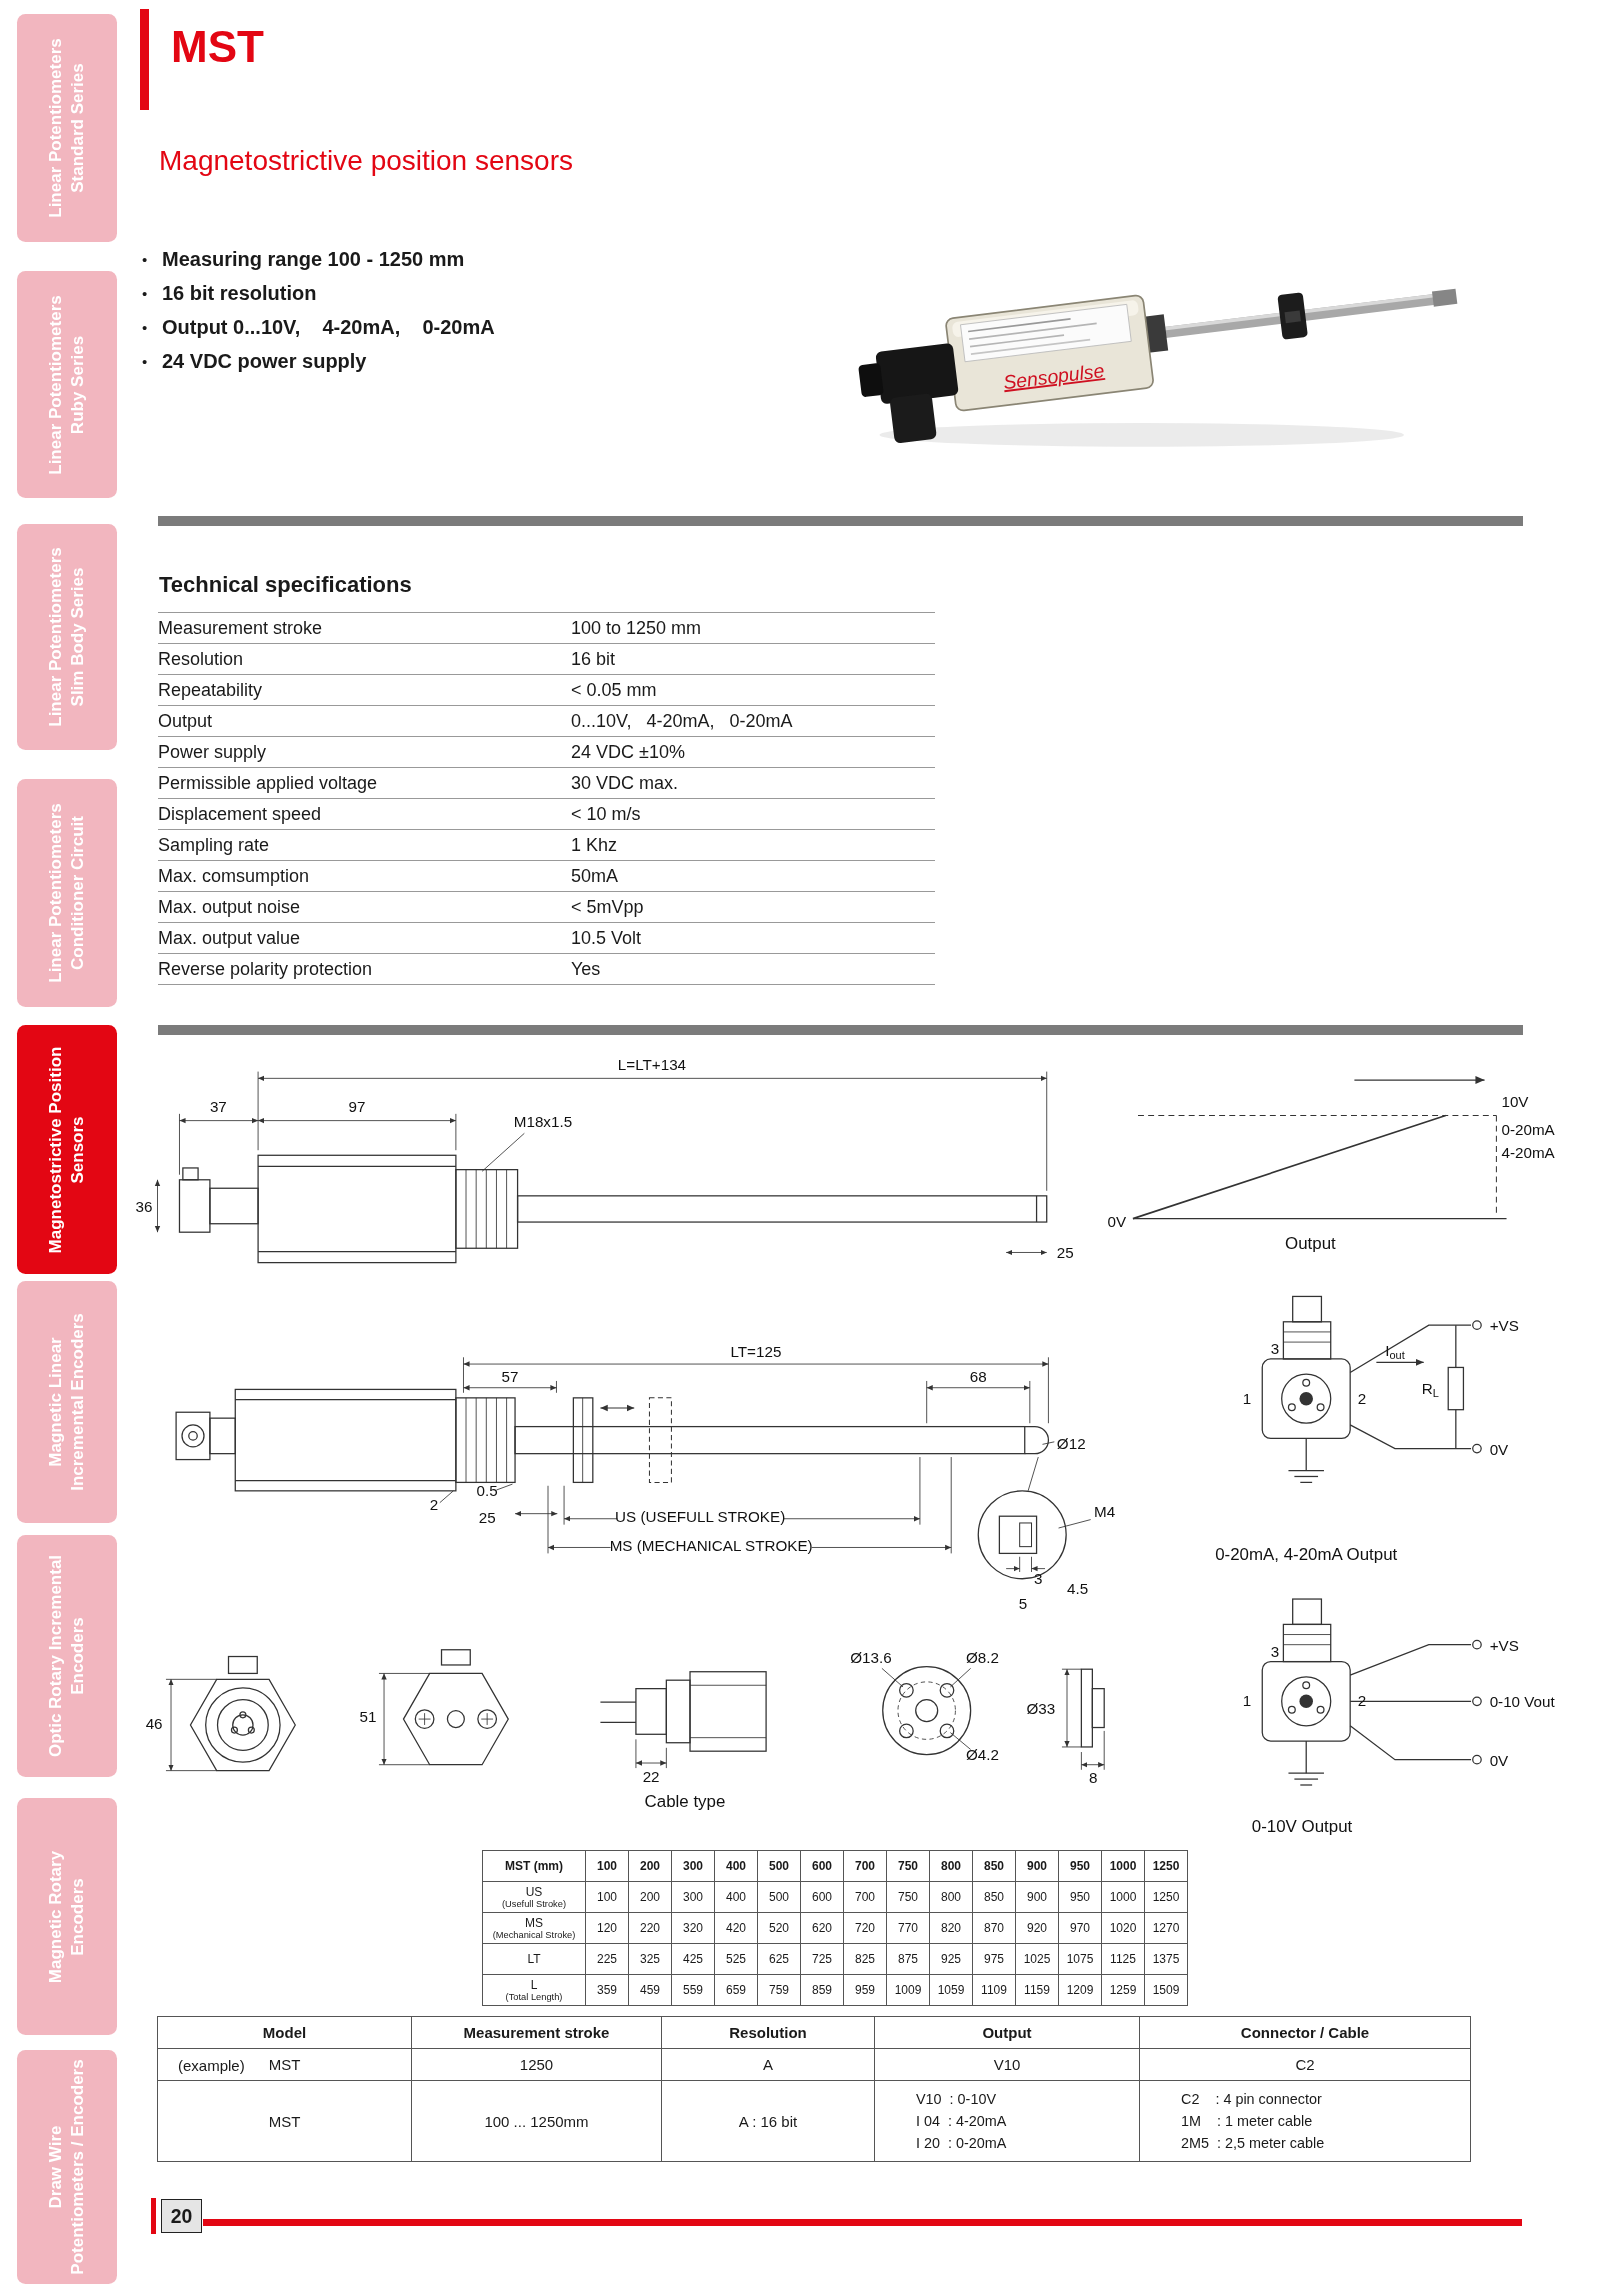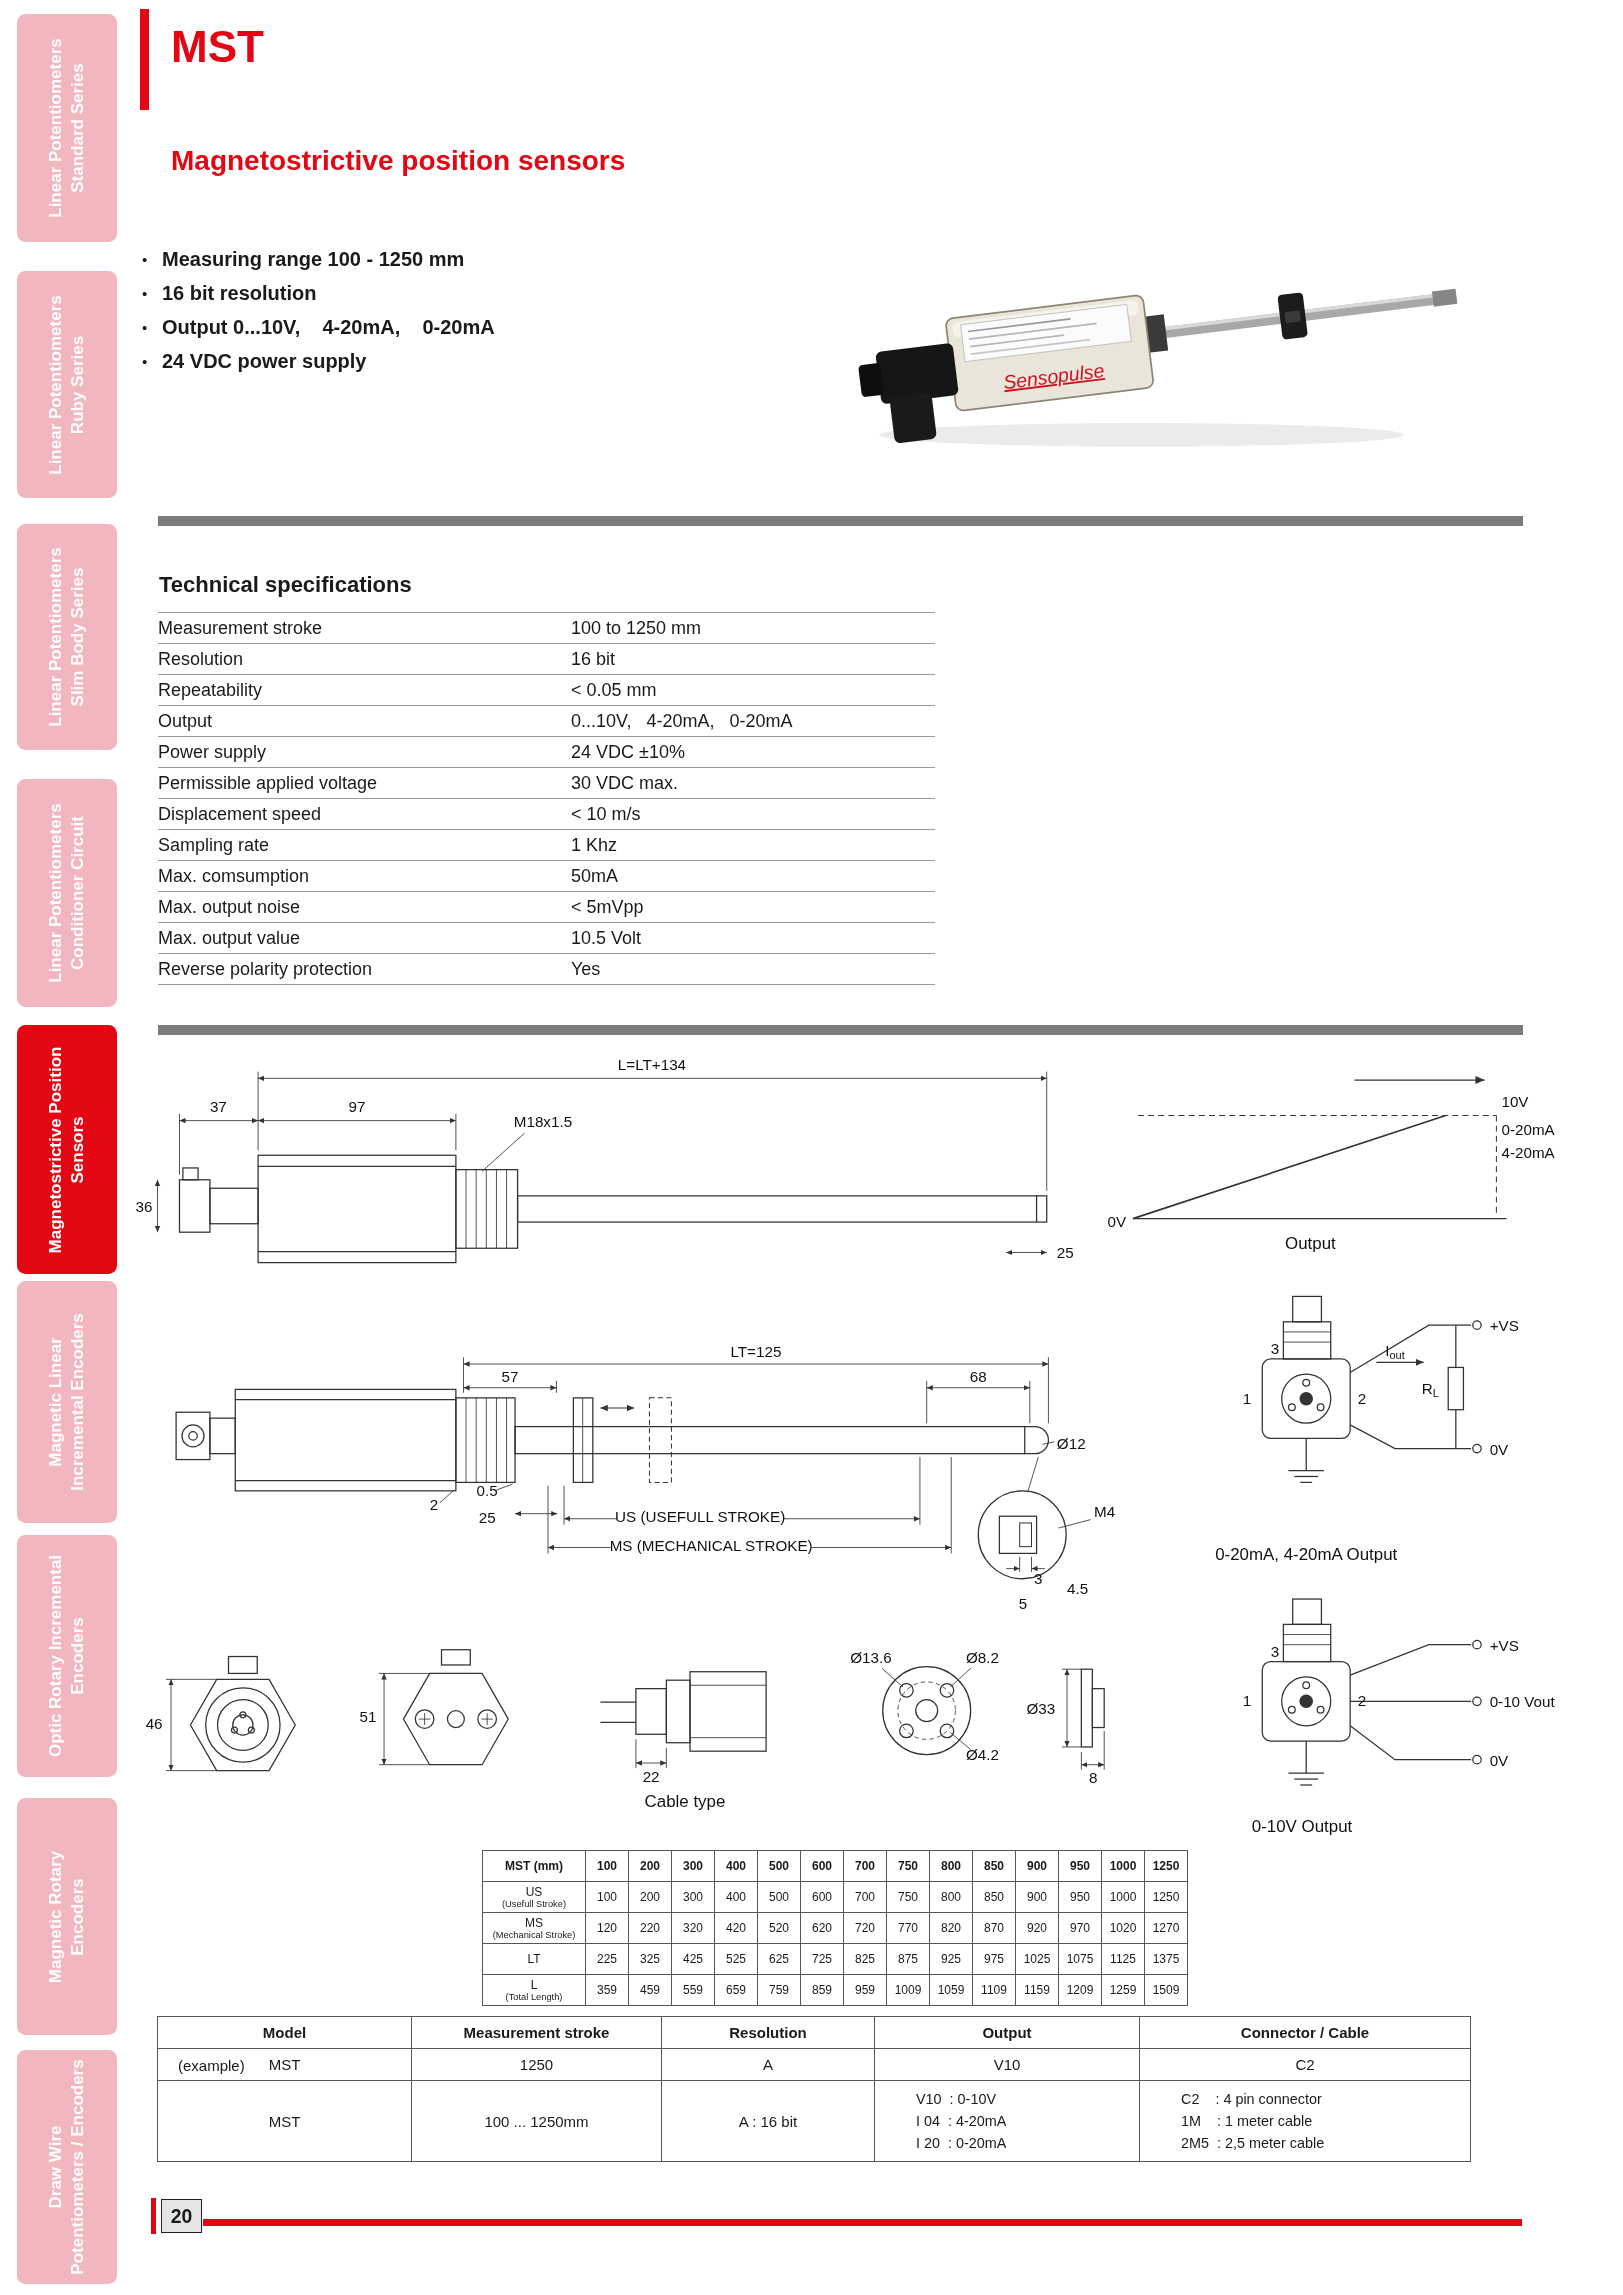--- a/index.html
+++ b/index.html
@@ -12,21 +12,21 @@
   
   .tab { position:absolute; left:17px; width:100px; background:var(--pink); border-radius:8.5px; }
   .tab.active { background:var(--red); }
   .tab-rot { position:absolute; top:50%; left:50%; width:218px;
              transform:translate(-50%,-50%) rotate(-90deg);
              text-align:center; color:#fff; font-weight:bold; font-size:17px; line-height:1.32; }
 
   
   .red-bar { position:absolute; left:140px; top:8.5px; width:9.3px; height:101px; background:var(--red); }
   .title { position:absolute; left:171px; top:22px; font-size:44px; font-weight:bold; color:var(--red); }
-  .subtitle { position:absolute; left:159px; top:145px; font-size:28px; font-weight:bold; color:var(--red);margin-left:12px; }
+  .subtitle { position:absolute; left:159px; top:145px; font-size:28px; font-weight:normal; color:var(--red); }
 
   .features { position:absolute; left:142px; top:248px; }
   .feature { display:flex; height:34px; align-items:flex-start; }
   .feature .dot { width:20px; font-size:15px; padding-top:3.4px; }
   .feature-text { font-size:20px; white-space:pre;font-weight:bold; }
 
   .photo { position:absolute; left:778px; top:247px; width:719px; height:210px; }
 
   .bar { position:absolute; left:158px; width:1365px; height:10px; background:var(--gray-bar); }
   .bar1 { top:516px; } .bar2 { top:1025px; }

